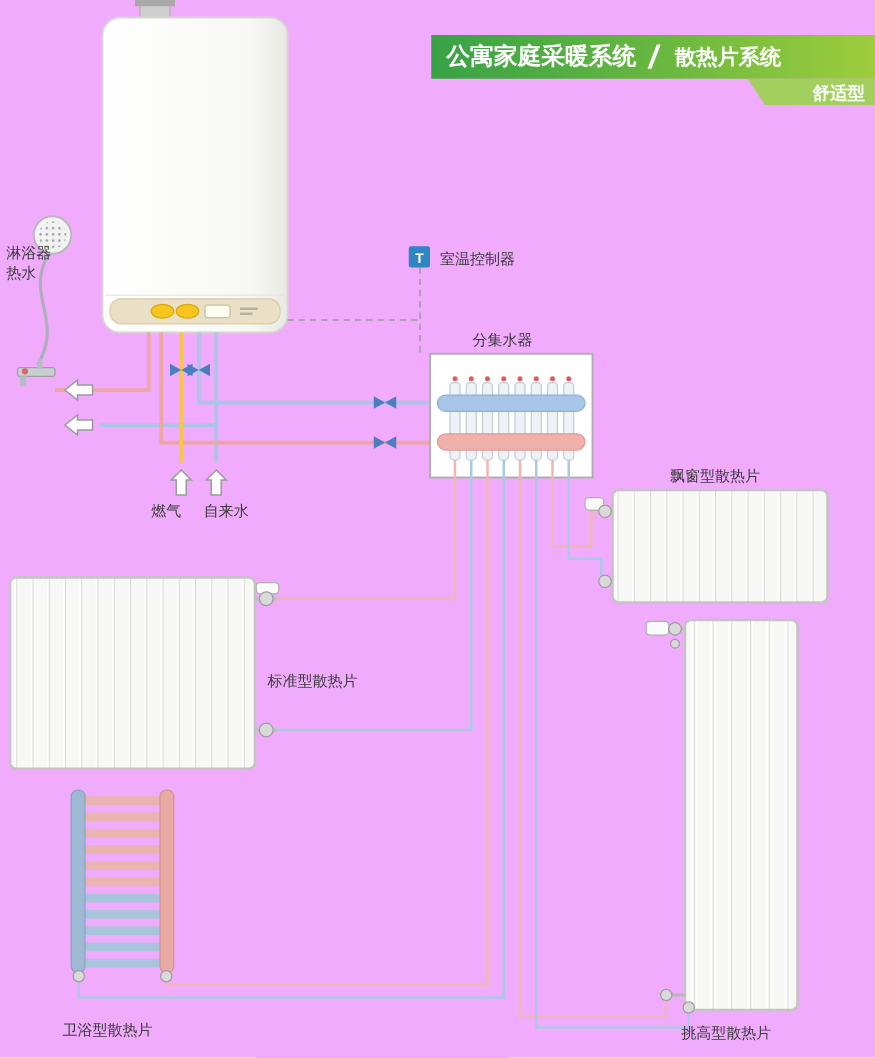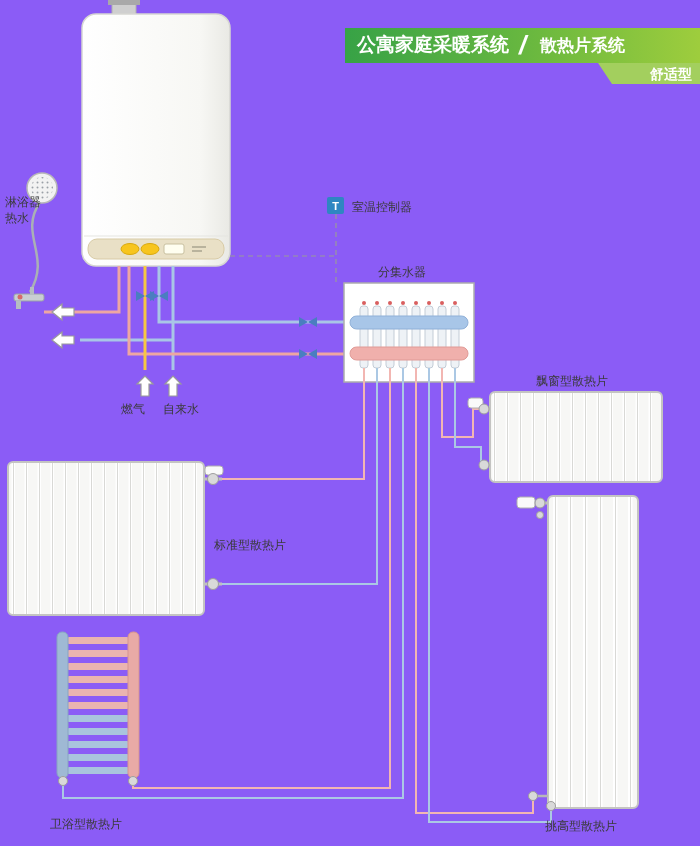--- a/index.html
+++ b/index.html
@@ -1,16 +1,16 @@
 <!DOCTYPE html>
 <html><head>
 <meta charset="utf-8">
 <style>
   html,body{margin:0;padding:0;background:#ffffff;}
-  .stage{position:relative;width:700px;height:846px;background:#8b5cf6;overflow:hidden;
+  .stage{position:relative;width:700px;height:846px;background:#f0abfc;overflow:hidden;
          font-family:"Liberation Sans", sans-serif;}
   svg text{font-family:"Liberation Sans", sans-serif;}
   .lbl{fill:#3a3a3a;font-size:12px;}
   .banner-text{fill:#ffffff;font-weight:bold;}
 </style>
 </head>
 <body>
 
 <div class="stage">
 <svg width="700" height="846" viewBox="0 0 700 846" xmlns="http://www.w3.org/2000/svg">

